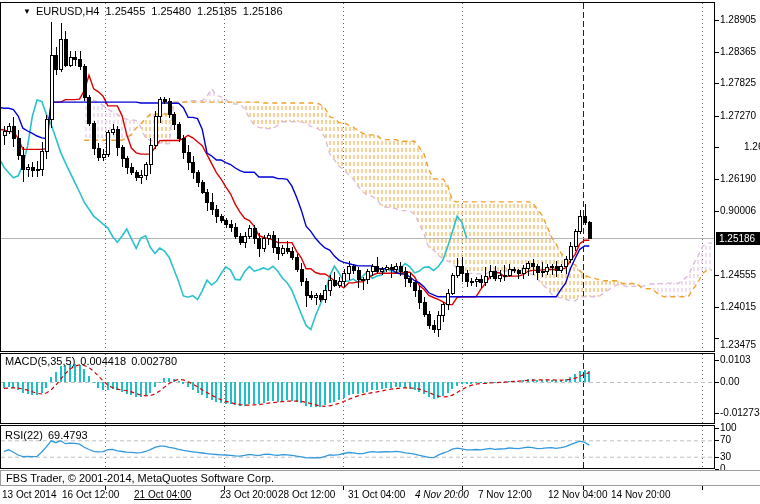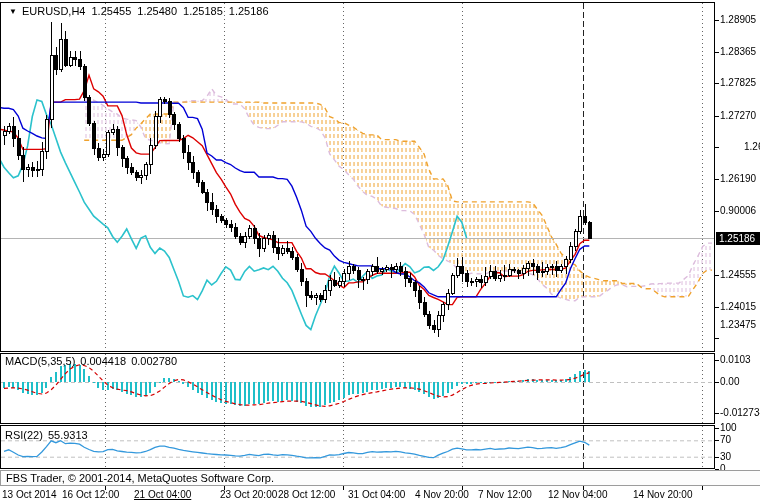--- a/index.html
+++ b/index.html
@@ -1,20 +1,20 @@
 <!DOCTYPE html>
 <html><head>
 <meta charset="utf-8">
 <style>
   html,body{margin:0;padding:0;background:#fff;}
   #terminal{position:relative;width:760px;height:504px;background:#fff;
     font-family:"Liberation Sans",sans-serif;overflow:hidden;}
   #chart-svg{position:absolute;left:0;top:0;}
   .overlay{position:absolute;left:0;top:0;width:760px;height:504px;pointer-events:none;}
-  #title-row{position:absolute;left:9px;top:5px;font-size:11px;color:#000;white-space:nowrap;}
+  #title-row{position:absolute;left:23px;top:5px;font-size:11px;color:#000;white-space:nowrap;}
   #title-row .tri{font-size:8px;margin-right:5px;position:relative;top:-1px;}
   #title-row span.v{margin-left:6px;}
   .ind-title{position:absolute;left:5px;font-size:11px;color:#000;white-space:nowrap;}
   .ind-title span{margin-right:5px;}
   #macd-title{top:355px;} #rsi-title{top:429px;}
   .ax{position:absolute;font-size:10px;color:#000;white-space:nowrap;line-height:12px;}
   #price-tag{position:absolute;left:716px;width:44px;height:13px;background:#000;color:#fff;
     font-size:10px;line-height:13px;padding-left:3px;}
   #status-bar{position:absolute;left:0;top:470px;width:758px;height:14px;background:#fdfdfd;
     border:1px solid #9c9c9c;font-size:11px;color:#000;line-height:14px;padding-left:5px;}
@@ -626,53 +626,53 @@
   <div class="overlay">
     <div id="title-row">
       <span class="tri">▼</span><span>EURUSD,H4</span><span class="v">1.25455</span><span class="v">1.25480</span><span class="v">1.25185</span><span class="v">1.25186</span>
     </div>
 
     <div id="macd-title" class="ind-title">
       <span>MACD(5,35,5)</span><span>0.004418</span><span>0.002780</span>
     </div>
 
     <div id="rsi-title" class="ind-title">
-      <span>RSI(22)</span><span>55.9313</span>
+      <span>RSI(22)</span><span>69.4793</span>
     </div>
 
     <div id="axis-layer">
         <span class="ax" style="left: 720px; top: 13.9922px;">1.28905</span>
         <span class="ax" style="left: 720px; top: 45.647px; text-align: right;">1.28365</span>
         <span class="ax" style="left: 720px; top: 77.3018px;">1.27825</span>
         <span class="ax" style="left: 720px; top: 109.836px;">1.27270</span>
         <span class="ax" style="left: 744px; top: 141.491px;">1.26730</span>
         <span class="ax" style="left: 720px; top: 173.146px;">1.26190</span>
         <span class="ax" style="left: 720px; top: 204.8px;">0.90006</span>
         <span class="ax" style="left: 720px; top: 268.989px;">1.24555</span>
         <span class="ax" style="left: 720px; top: 300.644px;">1.24015</span>
-        <span class="ax" style="left: 720px; top: 319px;">1.23475</span>
+        <span class="ax" style="left: 720px; top: 339px;">1.23475</span>
         <span class="ax" style="left: 720px; top: 354px;">0.0103</span>
         <span class="ax" style="left: 720px; top: 376px;">0.00</span>
         <span class="ax" style="left: 720px; top: 406.562px;">-0.012734</span>
         <span class="ax" style="left: 720px; top: 422px;">100</span>
         <span class="ax" style="left: 720px; top: 434.3px;">70</span>
         <span class="ax" style="left: 720px; top: 450.7px;">30</span>
         <span class="ax" style="left: 720px; top: 463px;">0</span>
       </div>
 
     <div id="price-tag" style="top: 231.5px;">1.25186</div>
 
     <div id="status-bar">FBS Trader, © 2001-2014, MetaQuotes Software Corp.</div>
 
     <div id="time-layer">
         <span class="tlabel" style="left: 2px;">13 Oct 2014</span>
         <span class="tlabel" style="left: 62px;">16 Oct 12:00</span>
         <span class="tlabel" style="left: 134px; text-decoration: underline;">21 Oct 04:00</span>
         <span class="tlabel" style="left: 220px;">23 Oct 20:00</span>
         <span class="tlabel" style="left: 278px;">28 Oct 12:00</span>
         <span class="tlabel" style="left: 348px;">31 Oct 04:00</span>
-        <span class="tlabel" style="left: 415px;">4 Nov 20:00</span>
+        <span class="tlabel" style="left: 415px; font-style: italic;">4 Nov 20:00</span>
         <span class="tlabel" style="left: 478px;">7 Nov 12:00</span>
         <span class="tlabel" style="left: 548px;">12 Nov 04:00</span>
-        <span class="tlabel" style="left: 633px; text-align: right;">14 Nov 20:00</span>
+        <span class="tlabel" style="left: 611px; text-align: right;">14 Nov 20:00</span>
       </div>
   </div>
 </div>
 
 </body></html>

